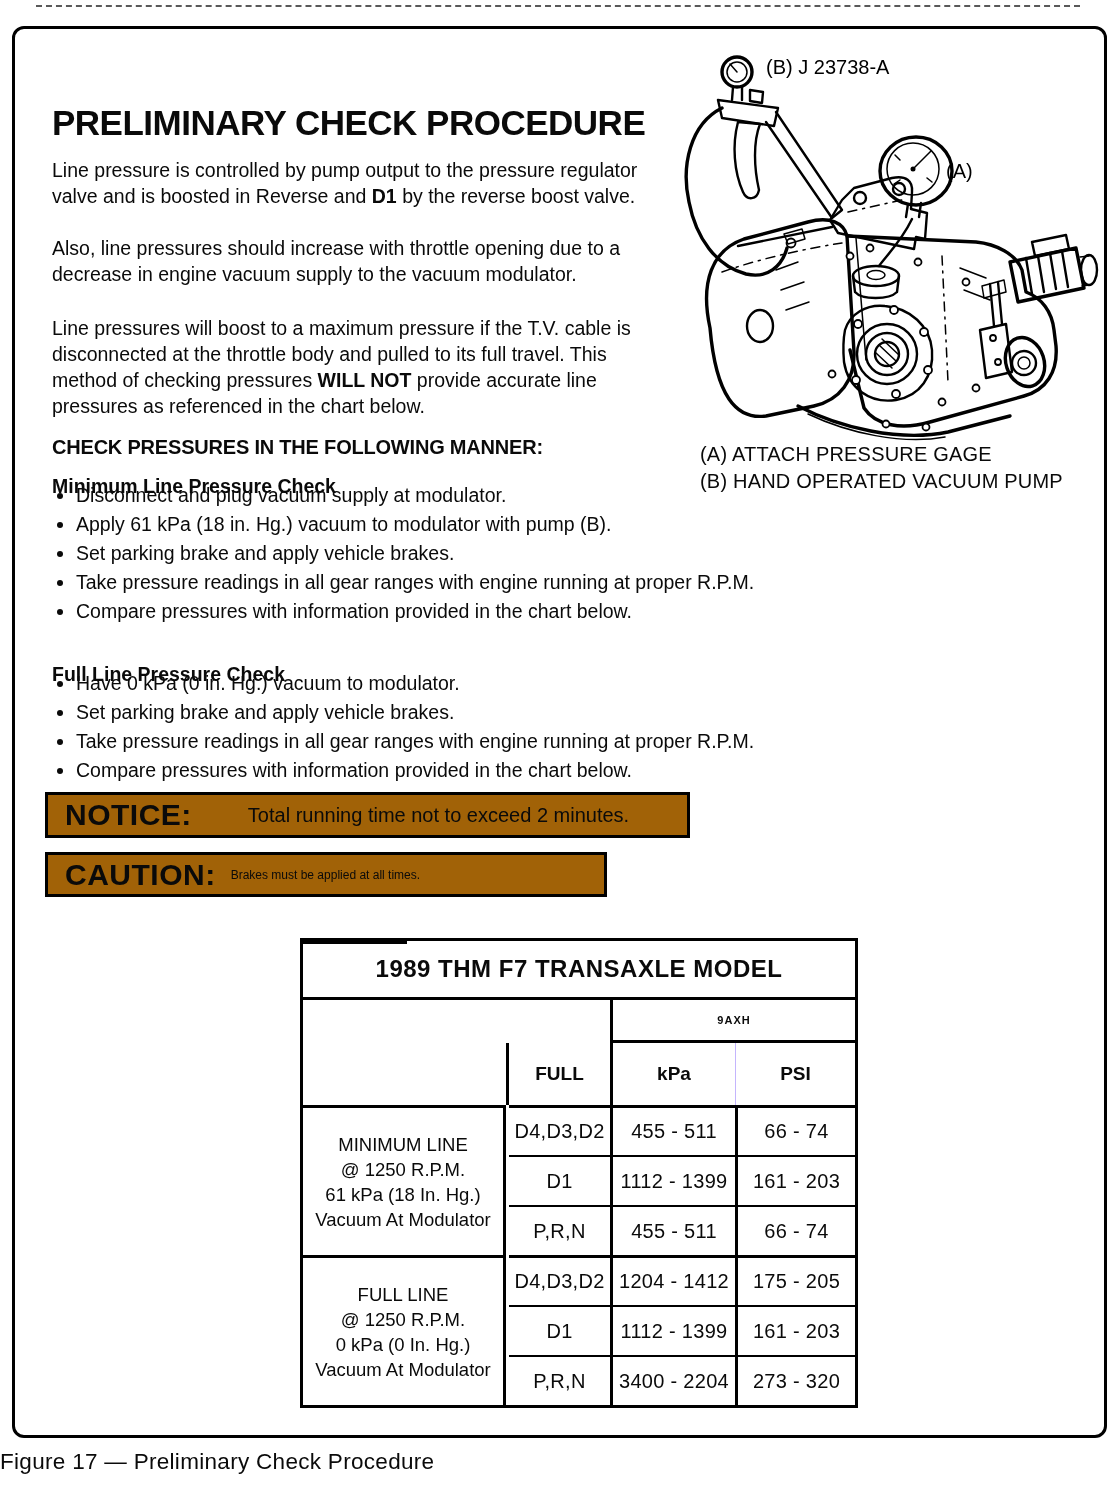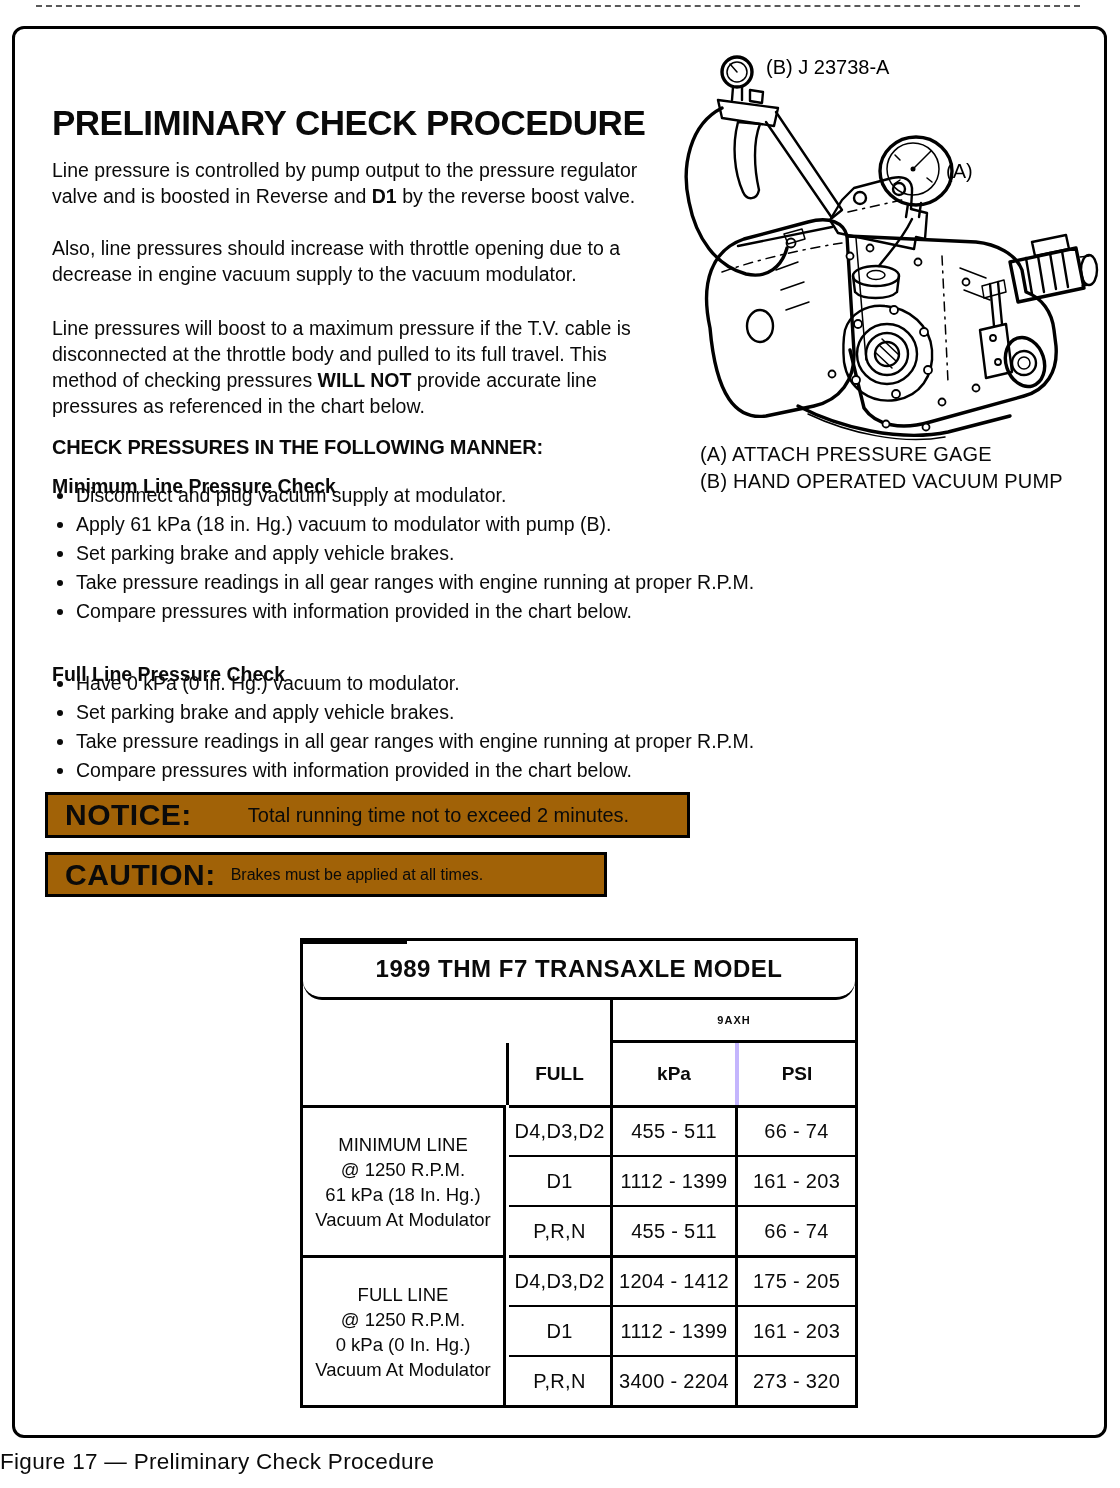--- a/index.html
+++ b/index.html
@@ -54,45 +54,45 @@
 
   .callout-box {
     border:3px solid #000;
     display:flex; align-items:center;
     background:#a16207;
   }
   .notice-box  { left:45px; top:792px; width:645px; height:46px; }
   .caution-box { left:45px; top:852px; width:562px; height:45px; }
   .callout-label { font-size:30px; font-weight:bold; letter-spacing:0.5px; margin-left:17px; white-space:nowrap; }
   .notice-text  { font-size:20px; margin-left:56px; white-space:nowrap; }
-  .caution-text { font-size:16px; margin-left:15px; white-space:nowrap; }
+  .caution-text { font-size:12px; margin-left:15px; white-space:nowrap; }
 
   
   .ptable {
     left:300px; top:938px; width:558px; height:470px;
     border:3px solid #000;
   }
   .ptable .cell {
     position:absolute; display:flex;
     align-items:center; justify-content:center;
     text-align:center;
   }
   .t-title { left:0; top:0; width:552px; height:59px;
              border-bottom:3px solid #000;
-             font-size:24px; font-weight:bold; letter-spacing:0.5px;border-radius:19px; }
+             font-size:24px; font-weight:bold; letter-spacing:0.5px; }
   .t-9axh  { left:307px; top:59px; width:245px; height:43px;
              border-left:3px solid #000; border-bottom:3px solid #000;
              font-size:11px; font-weight:bold; letter-spacing:1px; }
   .t-range-h { left:203px; top:102px; width:104px; height:62px;
                border-left:3px solid #000; border-top:0;
                font-size:19px; font-weight:bold; }
   .t-kpa-h   { left:307px; top:102px; width:125px; height:62px;
                border-left:3px solid #000; font-size:19px; font-weight:bold; }
   .t-psi-h   { left:432px; top:102px; width:120px; height:62px;
-               border-left:4px solid #c4b5fd; font-size:19px; font-weight:bold; }
+               border-left:1px solid #c4b5fd; font-size:19px; font-weight:bold; }
   
   .t-range-top { left:203px; top:99px; width:104px; height:3px; background:#000; }
 
   .t-group { left:0; width:203px; height:150px;
              border-top:3px solid #000; border-right:3px solid #000;
              font-size:18.5px; line-height:25px;
              display:flex; flex-direction:column;
              align-items:center; justify-content:center; }
   .t-group-1 { top:164px; }
   .t-group-2 { top:314px; }

